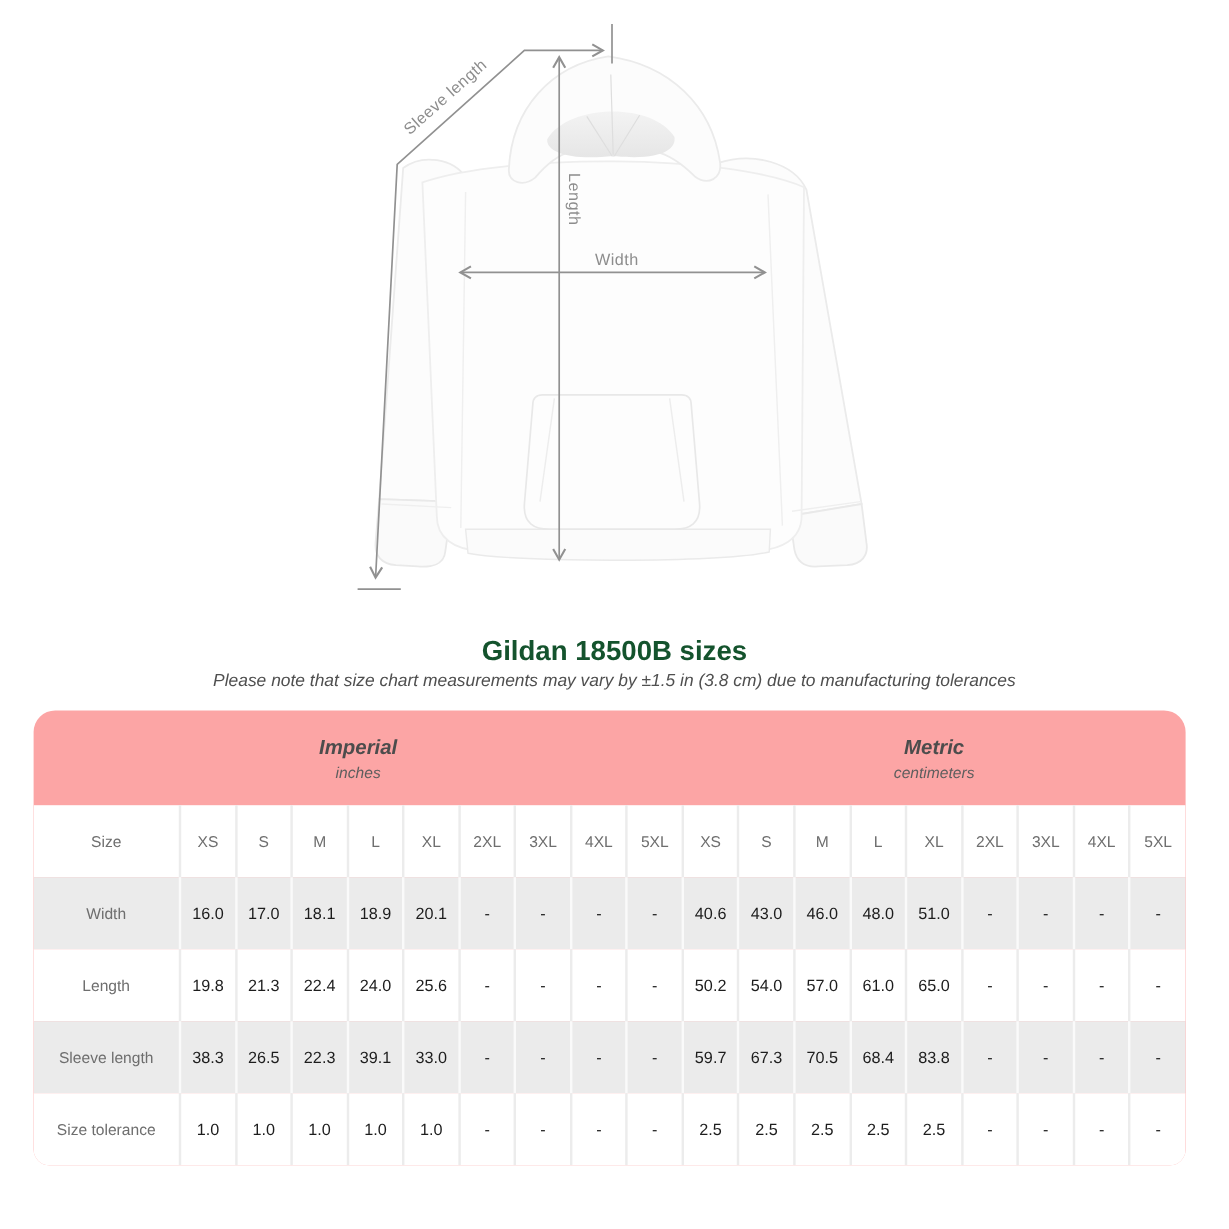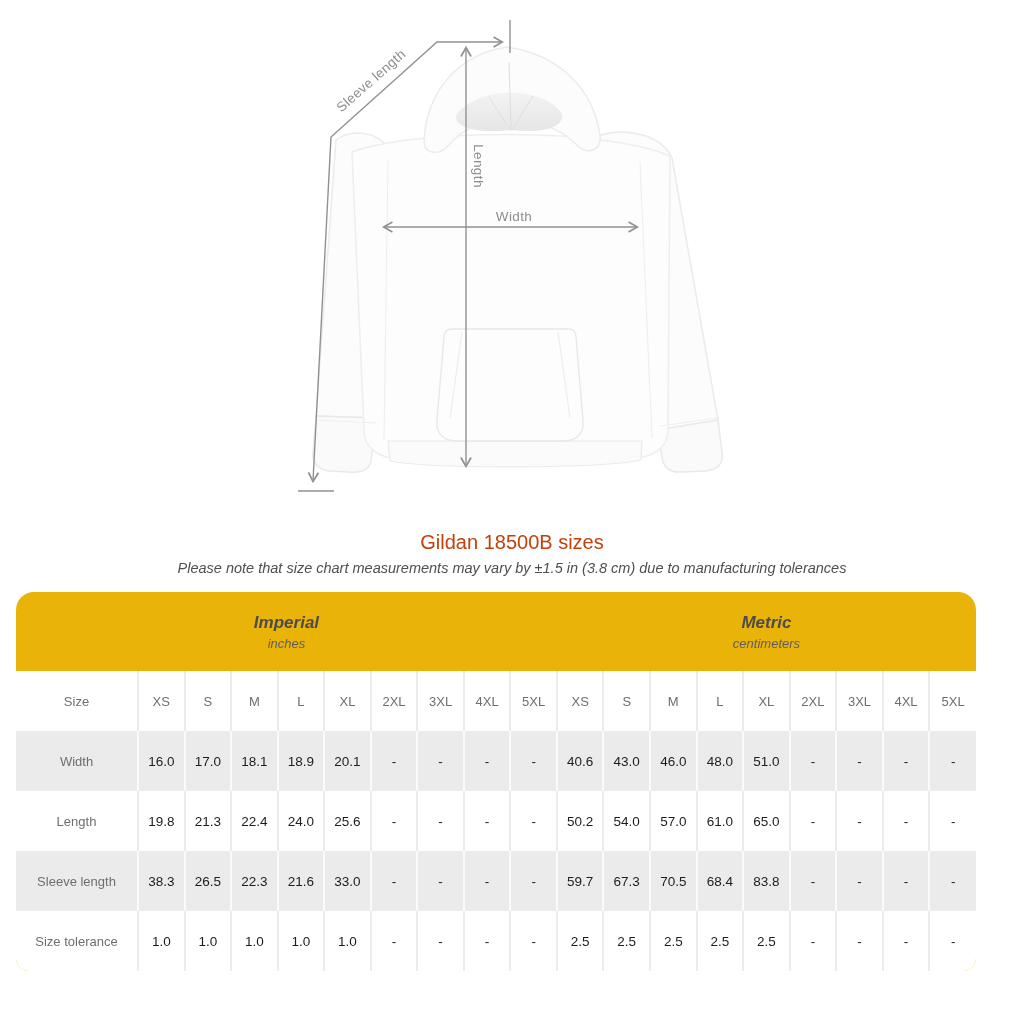--- a/index.html
+++ b/index.html
@@ -3,24 +3,24 @@
 <meta charset="utf-8">
 <style>
   html,body{margin:0;padding:0;background:#fff;}
   #stage{position:relative;width:1024px;height:1024px;background:#ffffff;overflow:hidden;
          font-family:"Liberation Sans","DejaVu Sans",sans-serif;}
   
   #diagram{position:absolute;left:0;top:0;width:1024px;height:520px;}
   .diag-label{font-size:13.5px;fill:#8d8d8d;letter-spacing:.4px;}
   
   #title-block{position:absolute;left:0;top:528px;width:1024px;text-align:center;}
-  #page-title{font-size:20px;font-weight:normal;color:#c2410c;line-height:28px;}
+  #page-title{font-size:23px;font-weight:bold;color:#14532d;line-height:28px;}
   #page-subtitle{font-size:14.5px;font-style:italic;color:#4f4f4f;line-height:20px;margin-top:2px;}
   
-  #chart-wrap{position:absolute;left:16px;top:592px;width:960px;background:#eab308;
+  #chart-wrap{position:absolute;left:28px;top:592px;width:960px;background:#fca5a5;
               border-radius:18px 18px 13px 13px;overflow:hidden;}
   #chart-wrap table{width:100%;border-collapse:collapse;table-layout:fixed;}
   #chart-wrap th,#chart-wrap td{text-align:center;vertical-align:middle;padding:0;}
   tr.units-row td{height:79px;background:transparent;}
   .unit-name{font-size:17px;font-weight:bold;font-style:italic;color:#4c4c4c;}
   .unit-sub{font-size:13px;font-style:italic;color:#5e5e5e;margin-top:3px;}
   tr.data-row{height:60px;}
   tr.bg-gray{background:#ebebeb;}
   tr.bg-white{background:#ffffff;}
   tr.bg-gray > *:not(:first-child){border-left:2px solid #fafafa;}
@@ -185,21 +185,21 @@
             <td class="val">-</td>
             <td class="val">-</td>
             <td class="val">-</td>
             <td class="val">-</td>
           </tr>
           <tr class="data-row bg-gray">
             <th class="hdr">Sleeve length</th>
             <td class="val">38.3</td>
             <td class="val">26.5</td>
             <td class="val">22.3</td>
-            <td class="val">21.6</td>
+            <td class="val">39.1</td>
             <td class="val">33.0</td>
             <td class="val">-</td>
             <td class="val">-</td>
             <td class="val">-</td>
             <td class="val">-</td>
             <td class="val">59.7</td>
             <td class="val">67.3</td>
             <td class="val">70.5</td>
             <td class="val">68.4</td>
             <td class="val">83.8</td>

